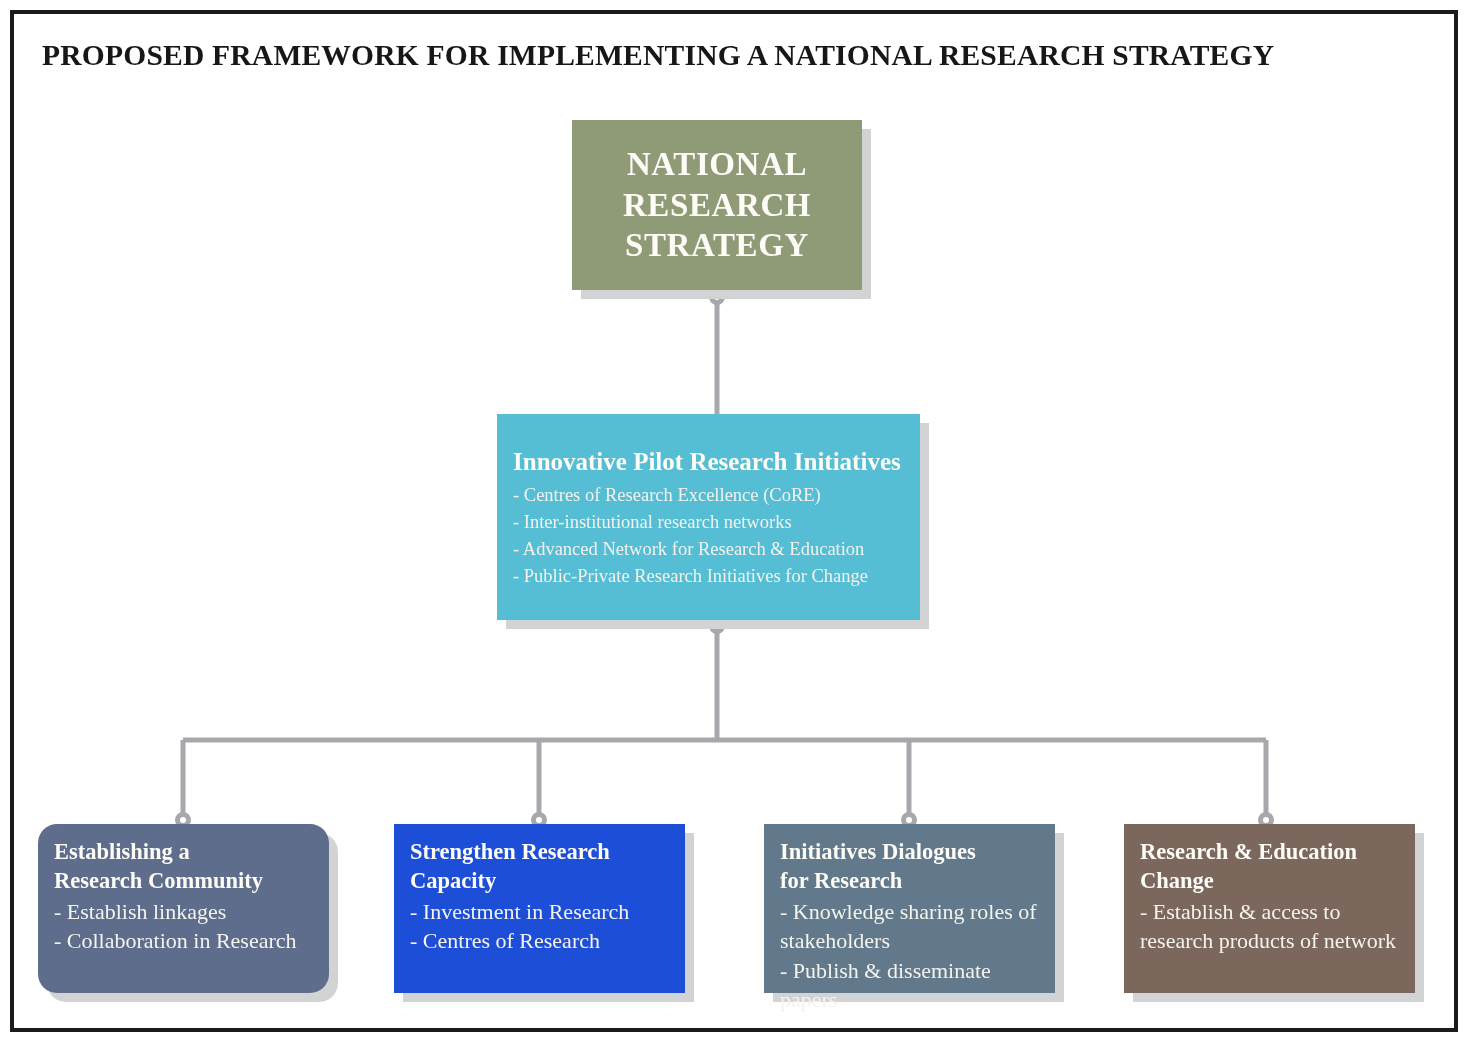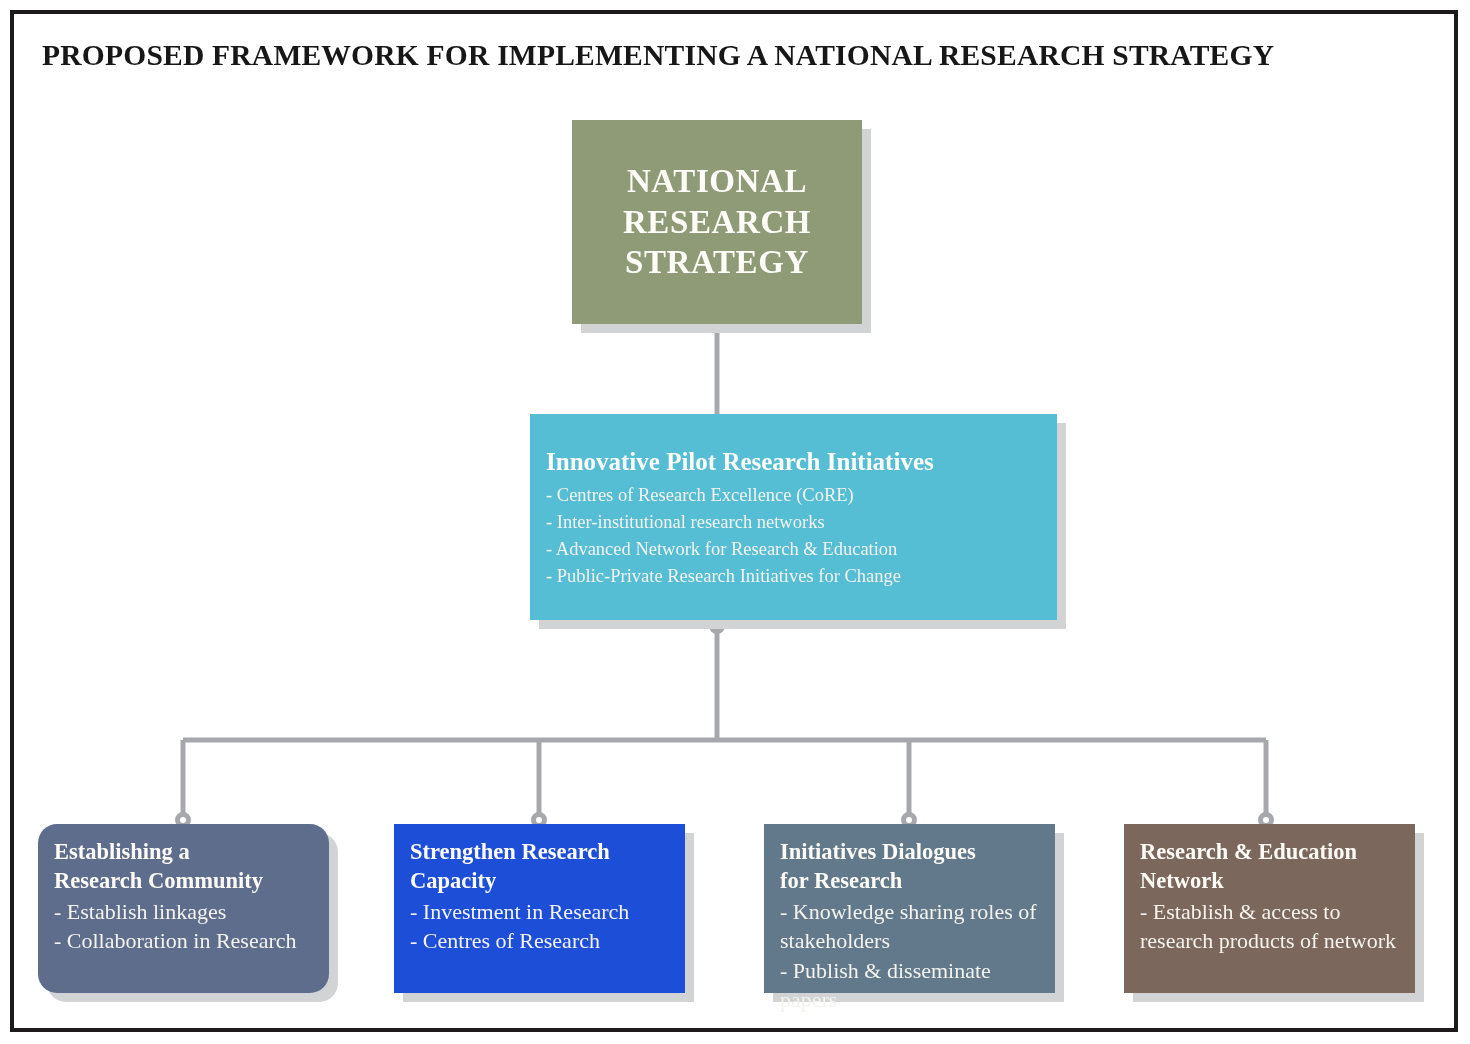--- a/index.html
+++ b/index.html
@@ -80,43 +80,42 @@
   }
   .node .node-list li {
     color: #f4f3ee;
   }
 
   
   #node-root {
     left: 572px;
     top: 120px;
     width: 290px;
-    height: 204px;
+    height: 170px;
     background: #8f9a77;
     display: flex;
     align-items: center;
     justify-content: center;
   }
   #node-root .node-title {
     font-size: 33px;
     line-height: 1.24;
     text-align: center;
     letter-spacing: 0.6px;
     padding: 0 8px;
   }
 
   
   #node-pilot {
     left: 497px;
     top: 414px;
-    width: 527px;
+    width: 423px;
     height: 206px;
     background: #55bdd4;
     padding: 34px 0 8px 16px;
-    margin-left: 33px;
   }
   #node-pilot .node-title {
     font-size: 25px;
     line-height: 1.1;
     margin-bottom: 6px;
   }
   #node-pilot .node-list li {
     font-size: 18.5px;
     line-height: 1.46;
     white-space: nowrap;
@@ -225,20 +224,20 @@
     </div>
     <ul class="node-list">
       <li>- Knowledge sharing roles of stakeholders</li>
       <li>- Publish &amp; disseminate papers</li>
     </ul>
   </div>
 
   <div class="node leaf" id="node-network" style="background: rgb(124, 103, 92); box-shadow: rgb(210, 211, 213) 9px 9px 0px 0px;">
     <div class="node-title">
       <div>Research &amp; Education</div>
-      <div>Network</div>
+      <div>Change</div>
     </div>
     <ul class="node-list">
       <li>- Establish &amp; access to research products of network</li>
     </ul>
   </div>
 
 </div>
 
 </body></html>

